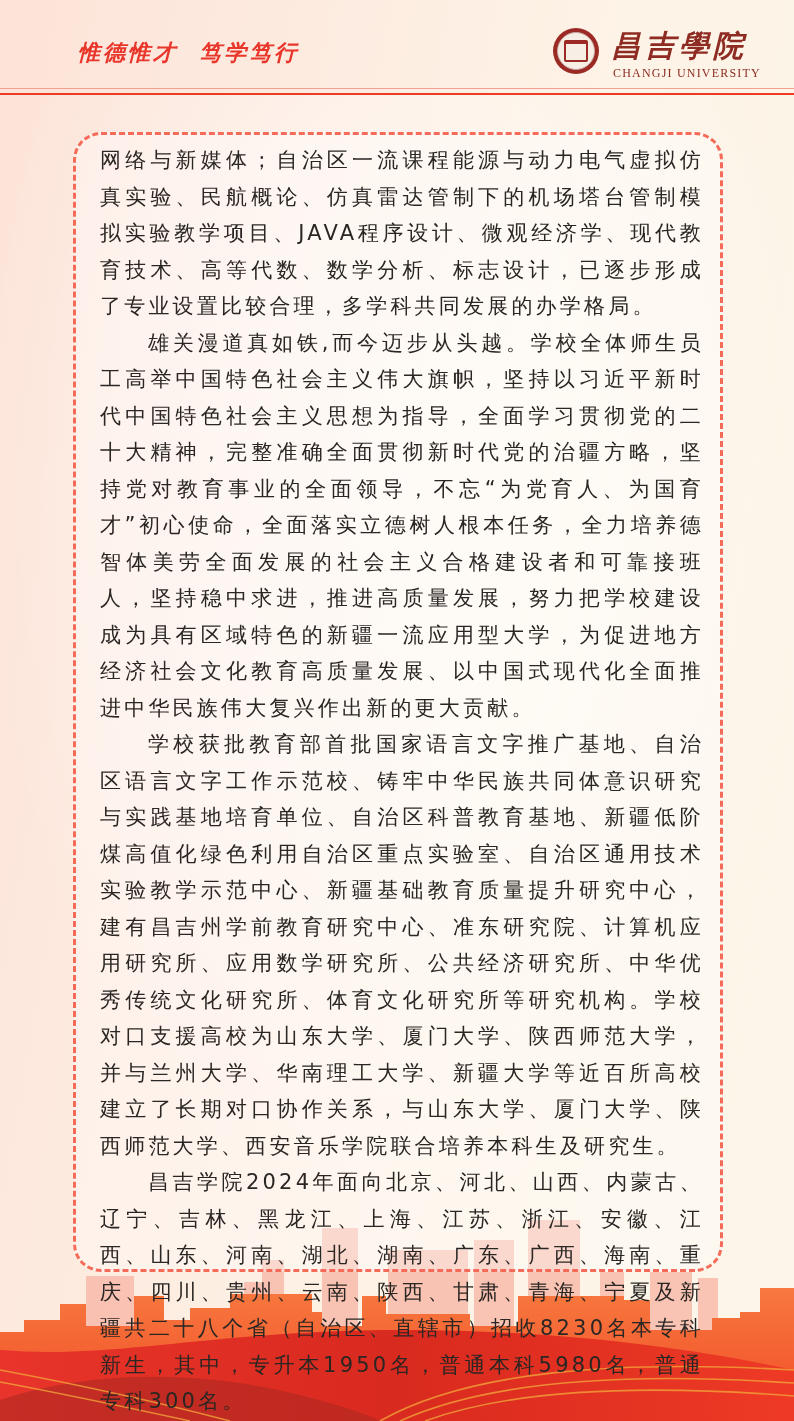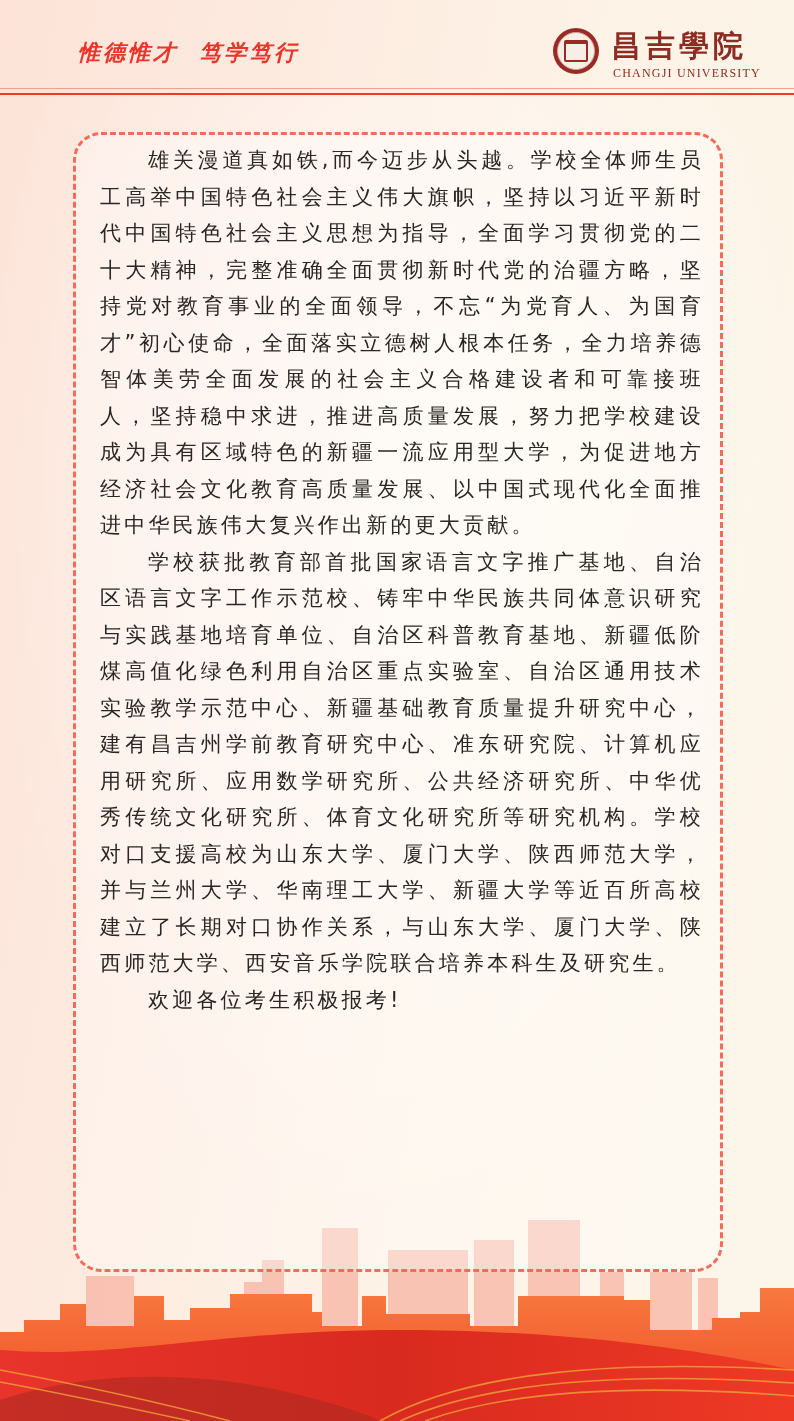--- a/index.html
+++ b/index.html
@@ -27,21 +27,21 @@
   .emblem-inner {
     width: 36px; height: 36px; border-radius: 50%; background: #f7efe6;
     border: 1px solid #c9a9a3; display: flex; align-items: center; justify-content: center;
   }
   .emblem-core {
     width: 20px; height: 16px; border: 2px solid #9b2a24; border-top-width: 4px; border-radius: 2px;
   }
   .logo-cn {
     position: absolute; left: 58px; top: -2px;
     font-family: "DejaVu Serif", "Liberation Serif", serif;
-    font-size: 30px; font-weight: bold; color: #8e2b22; letter-spacing: 4px; white-space: nowrap;
+    font-size: 30px; font-weight: bold; color: #8e2b22; letter-spacing: 4px; white-space: nowrap; font-style: italic;
   }
   .logo-en {
     position: absolute; left: 60px; top: 38px;
     font-family: "Liberation Serif", "DejaVu Serif", serif;
     font-size: 12px; color: #8e2b22; letter-spacing: 1.2px; white-space: nowrap;
   }
   .rule-thin { position: absolute; left: 0; top: 88px; width: 794px; height: 1px; background: #f4a08e; }
   .rule-thick { position: absolute; left: 0; top: 93px; width: 794px; height: 2px; background: #ee3b24; }
 
   .card {
@@ -114,16 +114,18 @@
     <path d="M400,201 C490,160 630,152 794,163"></path>
     <path d="M425,201 C510,170 640,164 794,176"></path>
     <path d="M0,150 C80,165 150,180 230,201"></path>
     <path d="M0,162 C70,175 130,188 190,201"></path>
   </g>
 </svg>
 
 <div class="card"></div>
 
 <div class="content">
+  <p>网络与新媒体；自治区一流课程能源与动力电气虚拟仿真实验、民航概论、仿真雷达管制下的机场塔台管制模拟实验教学项目、JAVA程序设计、微观经济学、现代教育技术、高等代数、数学分析、标志设计，已逐步形成了专业设置比较合理，多学科共同发展的办学格局。</p>
   <p class="indent">雄关漫道真如铁,而今迈步从头越。学校全体师生员工高举中国特色社会主义伟大旗帜，坚持以习近平新时代中国特色社会主义思想为指导，全面学习贯彻党的二十大精神，完整准确全面贯彻新时代党的治疆方略，坚持党对教育事业的全面领导，不忘“为党育人、为国育才”初心使命，全面落实立德树人根本任务，全力培养德智体美劳全面发展的社会主义合格建设者和可靠接班人，坚持稳中求进，推进高质量发展，努力把学校建设成为具有区域特色的新疆一流应用型大学，为促进地方经济社会文化教育高质量发展、以中国式现代化全面推进中华民族伟大复兴作出新的更大贡献。</p>
   <p class="indent">学校获批教育部首批国家语言文字推广基地、自治区语言文字工作示范校、铸牢中华民族共同体意识研究与实践基地培育单位、自治区科普教育基地、新疆低阶煤高值化绿色利用自治区重点实验室、自治区通用技术实验教学示范中心、新疆基础教育质量提升研究中心，建有昌吉州学前教育研究中心、准东研究院、计算机应用研究所、应用数学研究所、公共经济研究所、中华优秀传统文化研究所、体育文化研究所等研究机构。学校对口支援高校为山东大学、厦门大学、陕西师范大学，并与兰州大学、华南理工大学、新疆大学等近百所高校建立了长期对口协作关系，与山东大学、厦门大学、陕西师范大学、西安音乐学院联合培养本科生及研究生。</p>
+  <p class="indent">昌吉学院2024年面向北京、河北、山西、内蒙古、辽宁、吉林、黑龙江、上海、江苏、浙江、安徽、江西、山东、河南、湖北、湖南、广东、广西、海南、重庆、四川、贵州、云南、陕西、甘肃、青海、宁夏及新疆共二十八个省（自治区、直辖市）招收8230名本专科新生，其中，专升本1950名，普通本科5980名，普通专科300名。</p>
   <p class="indent">欢迎各位考生积极报考!</p>
 </div>
 
 </body></html>

